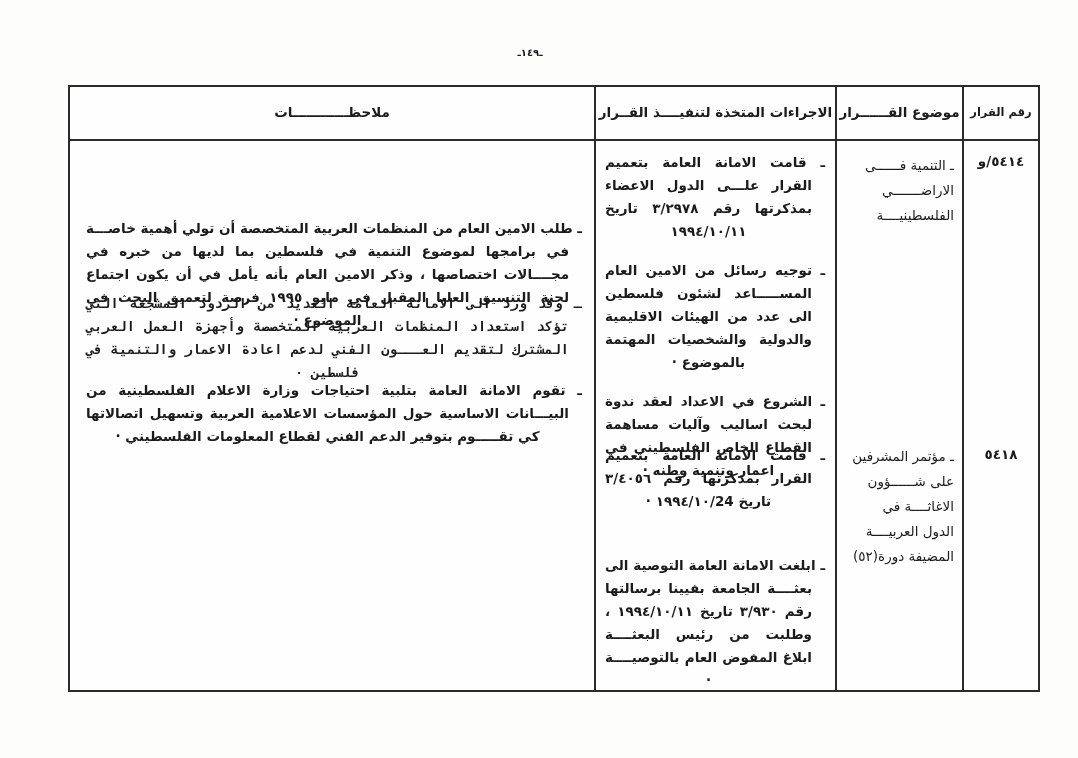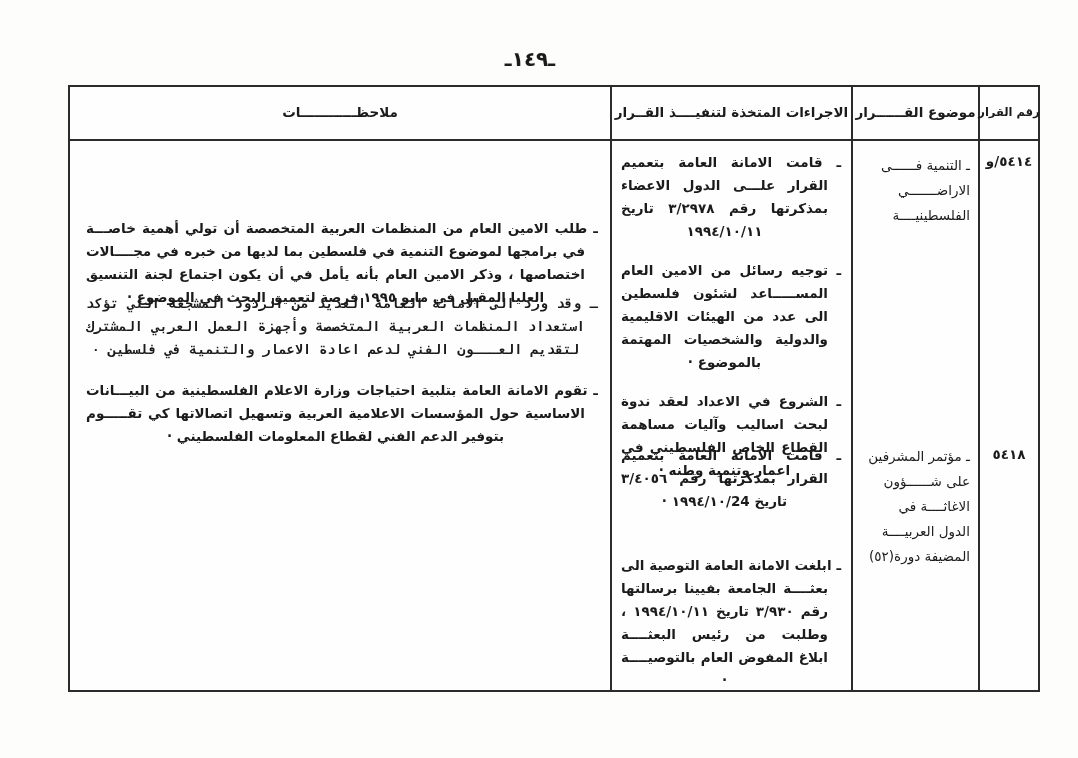--- a/index.html
+++ b/index.html
@@ -19,21 +19,21 @@
     width: 1078px;
     height: 758px;
     background: #fdfdfc;
   }
   .page-number {
     position: absolute;
     top: 47px;
     left: 0;
     width: 1060px;
     text-align: center;
-    font-size: 20px;
+    font-size: 10px;
     font-weight: bold;
     letter-spacing: 1px;
     direction: rtl;
   }
   .doc-table {
     position: absolute;
     left: 68px;
     top: 85px;
     width: 972px;
     height: 607px;
@@ -50,21 +50,21 @@
   }
   .tbody {
     display: flex;
     height: 549px;
   }
   .col {
     box-sizing: border-box;
     border-left: 2px solid #2b2b2b;
     position: relative;
   }
-  .c-num   { width: 60px; }
+  .c-num   { width: 76px; }
   .c-subj  { width: 127px; }
   .c-act   { width: 241px; }
   .c-notes { flex: 1; border-left: none; }
   .th {
     display: flex;
     align-items: center;
     justify-content: center;
     font-size: 13.5px;
     font-weight: bold;
     padding-bottom: 2px;

